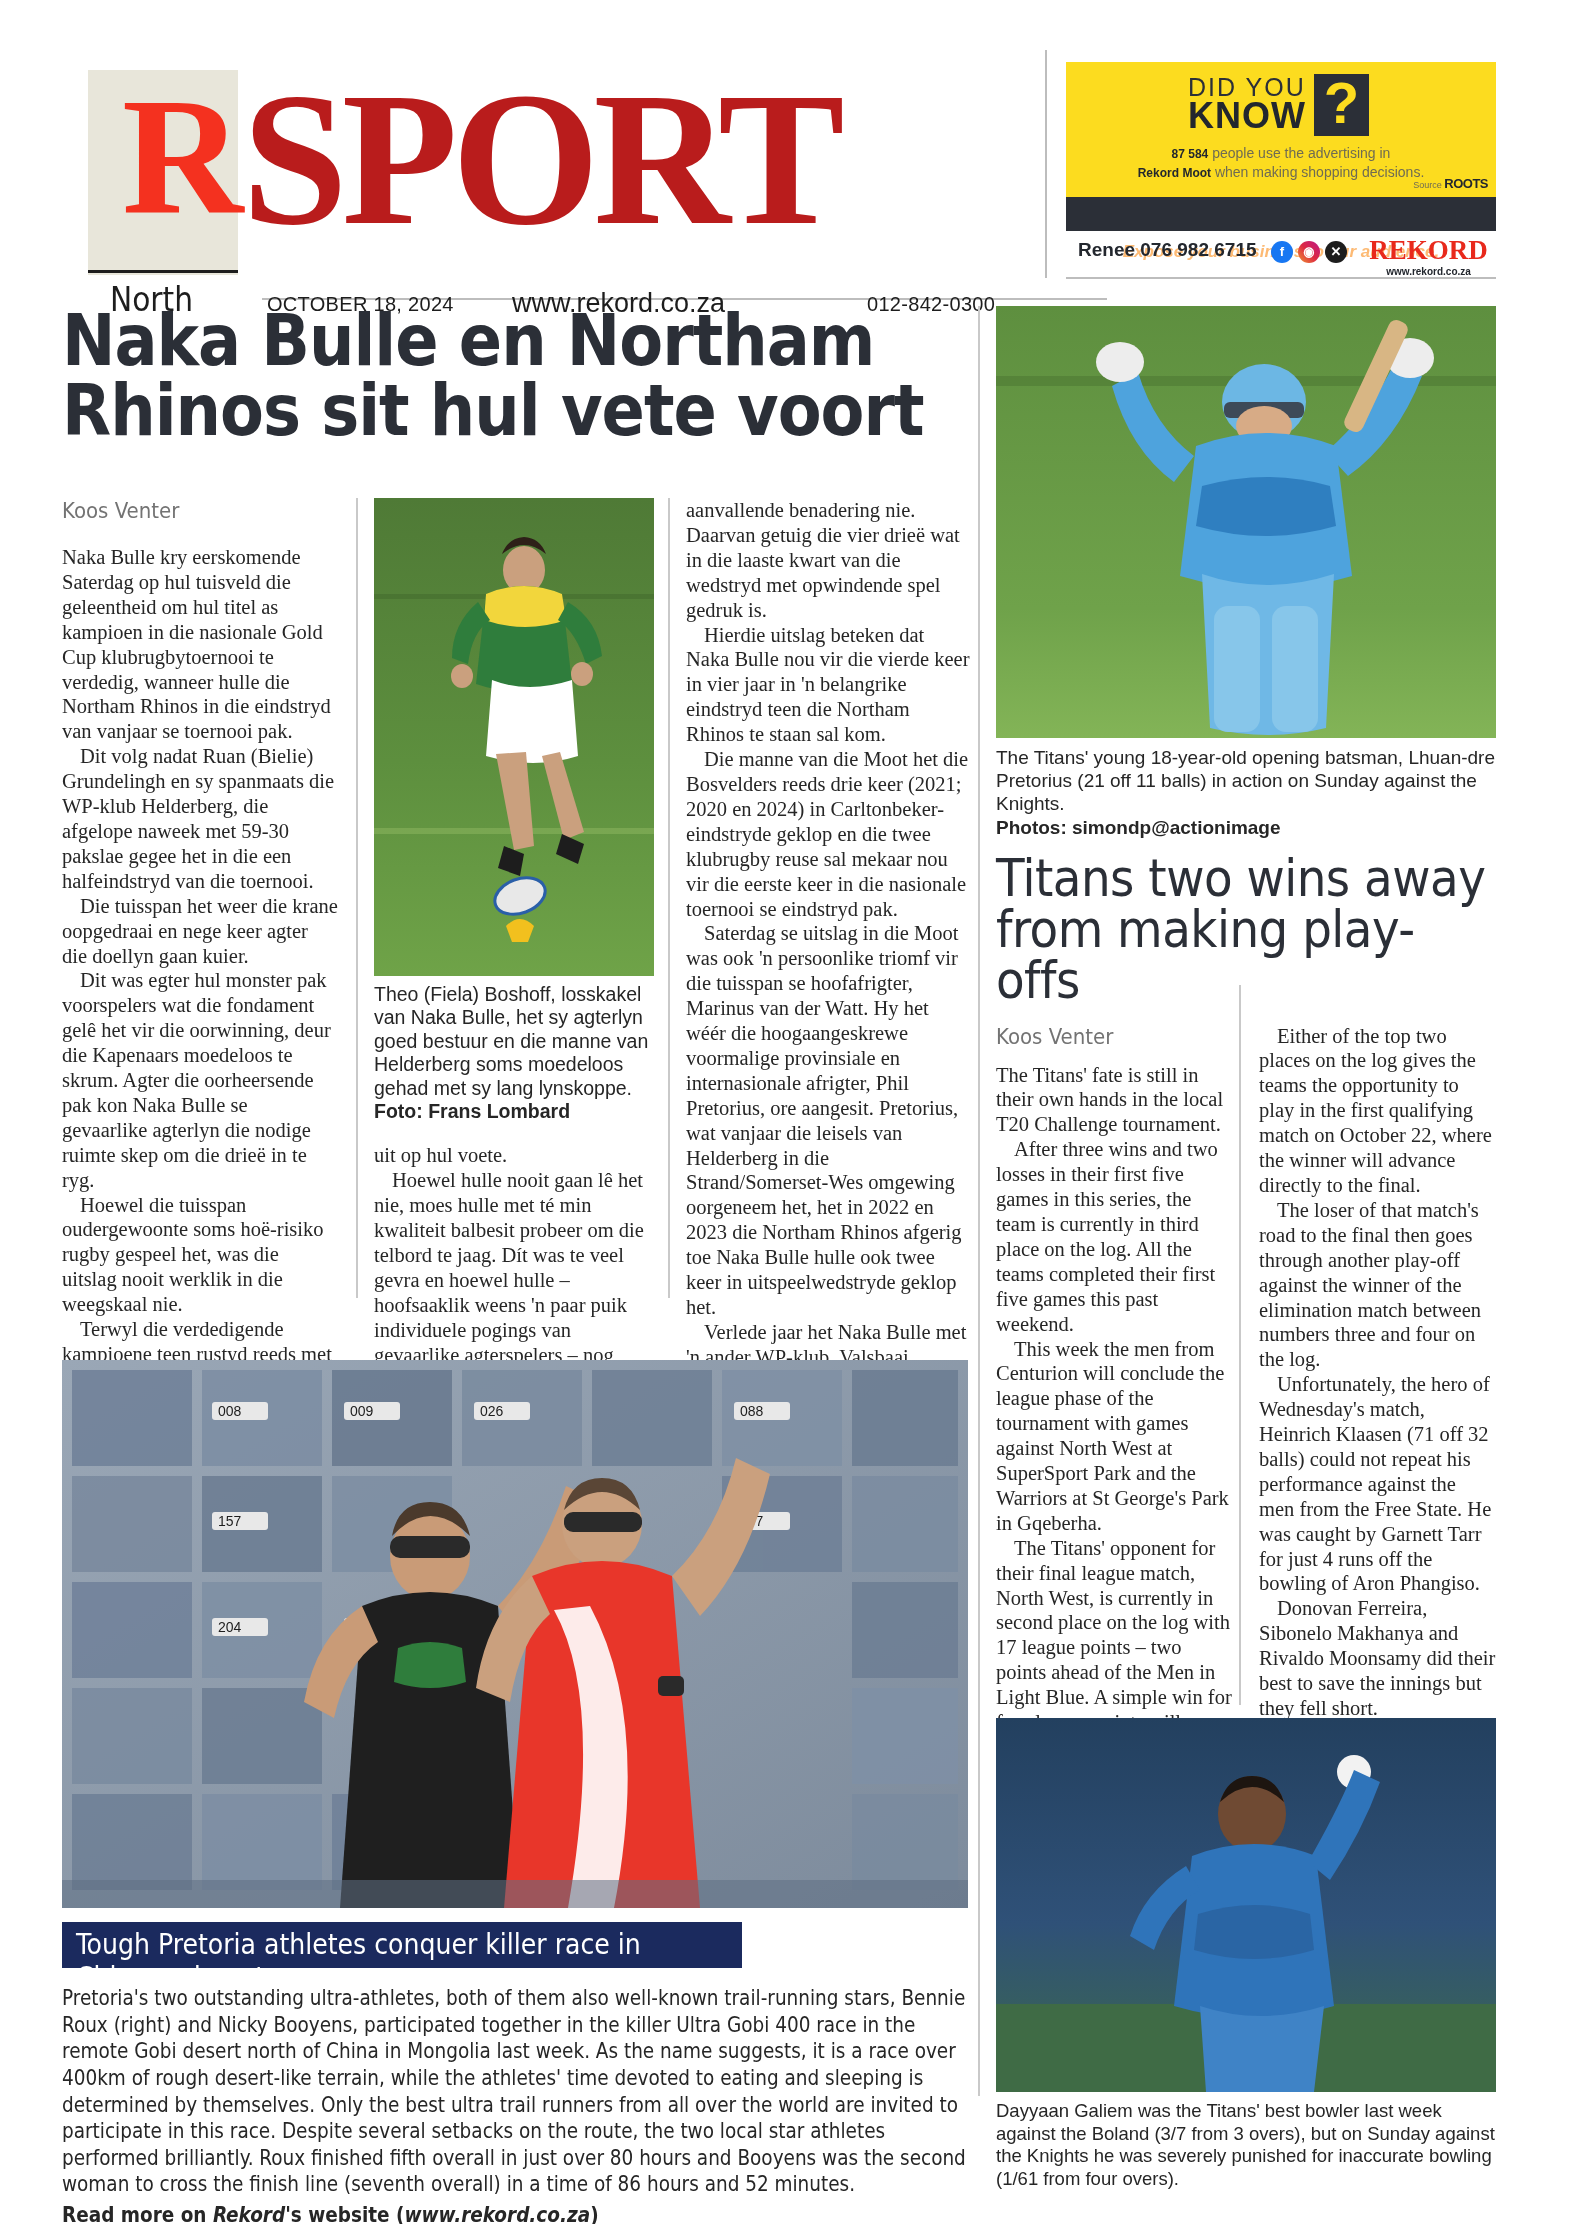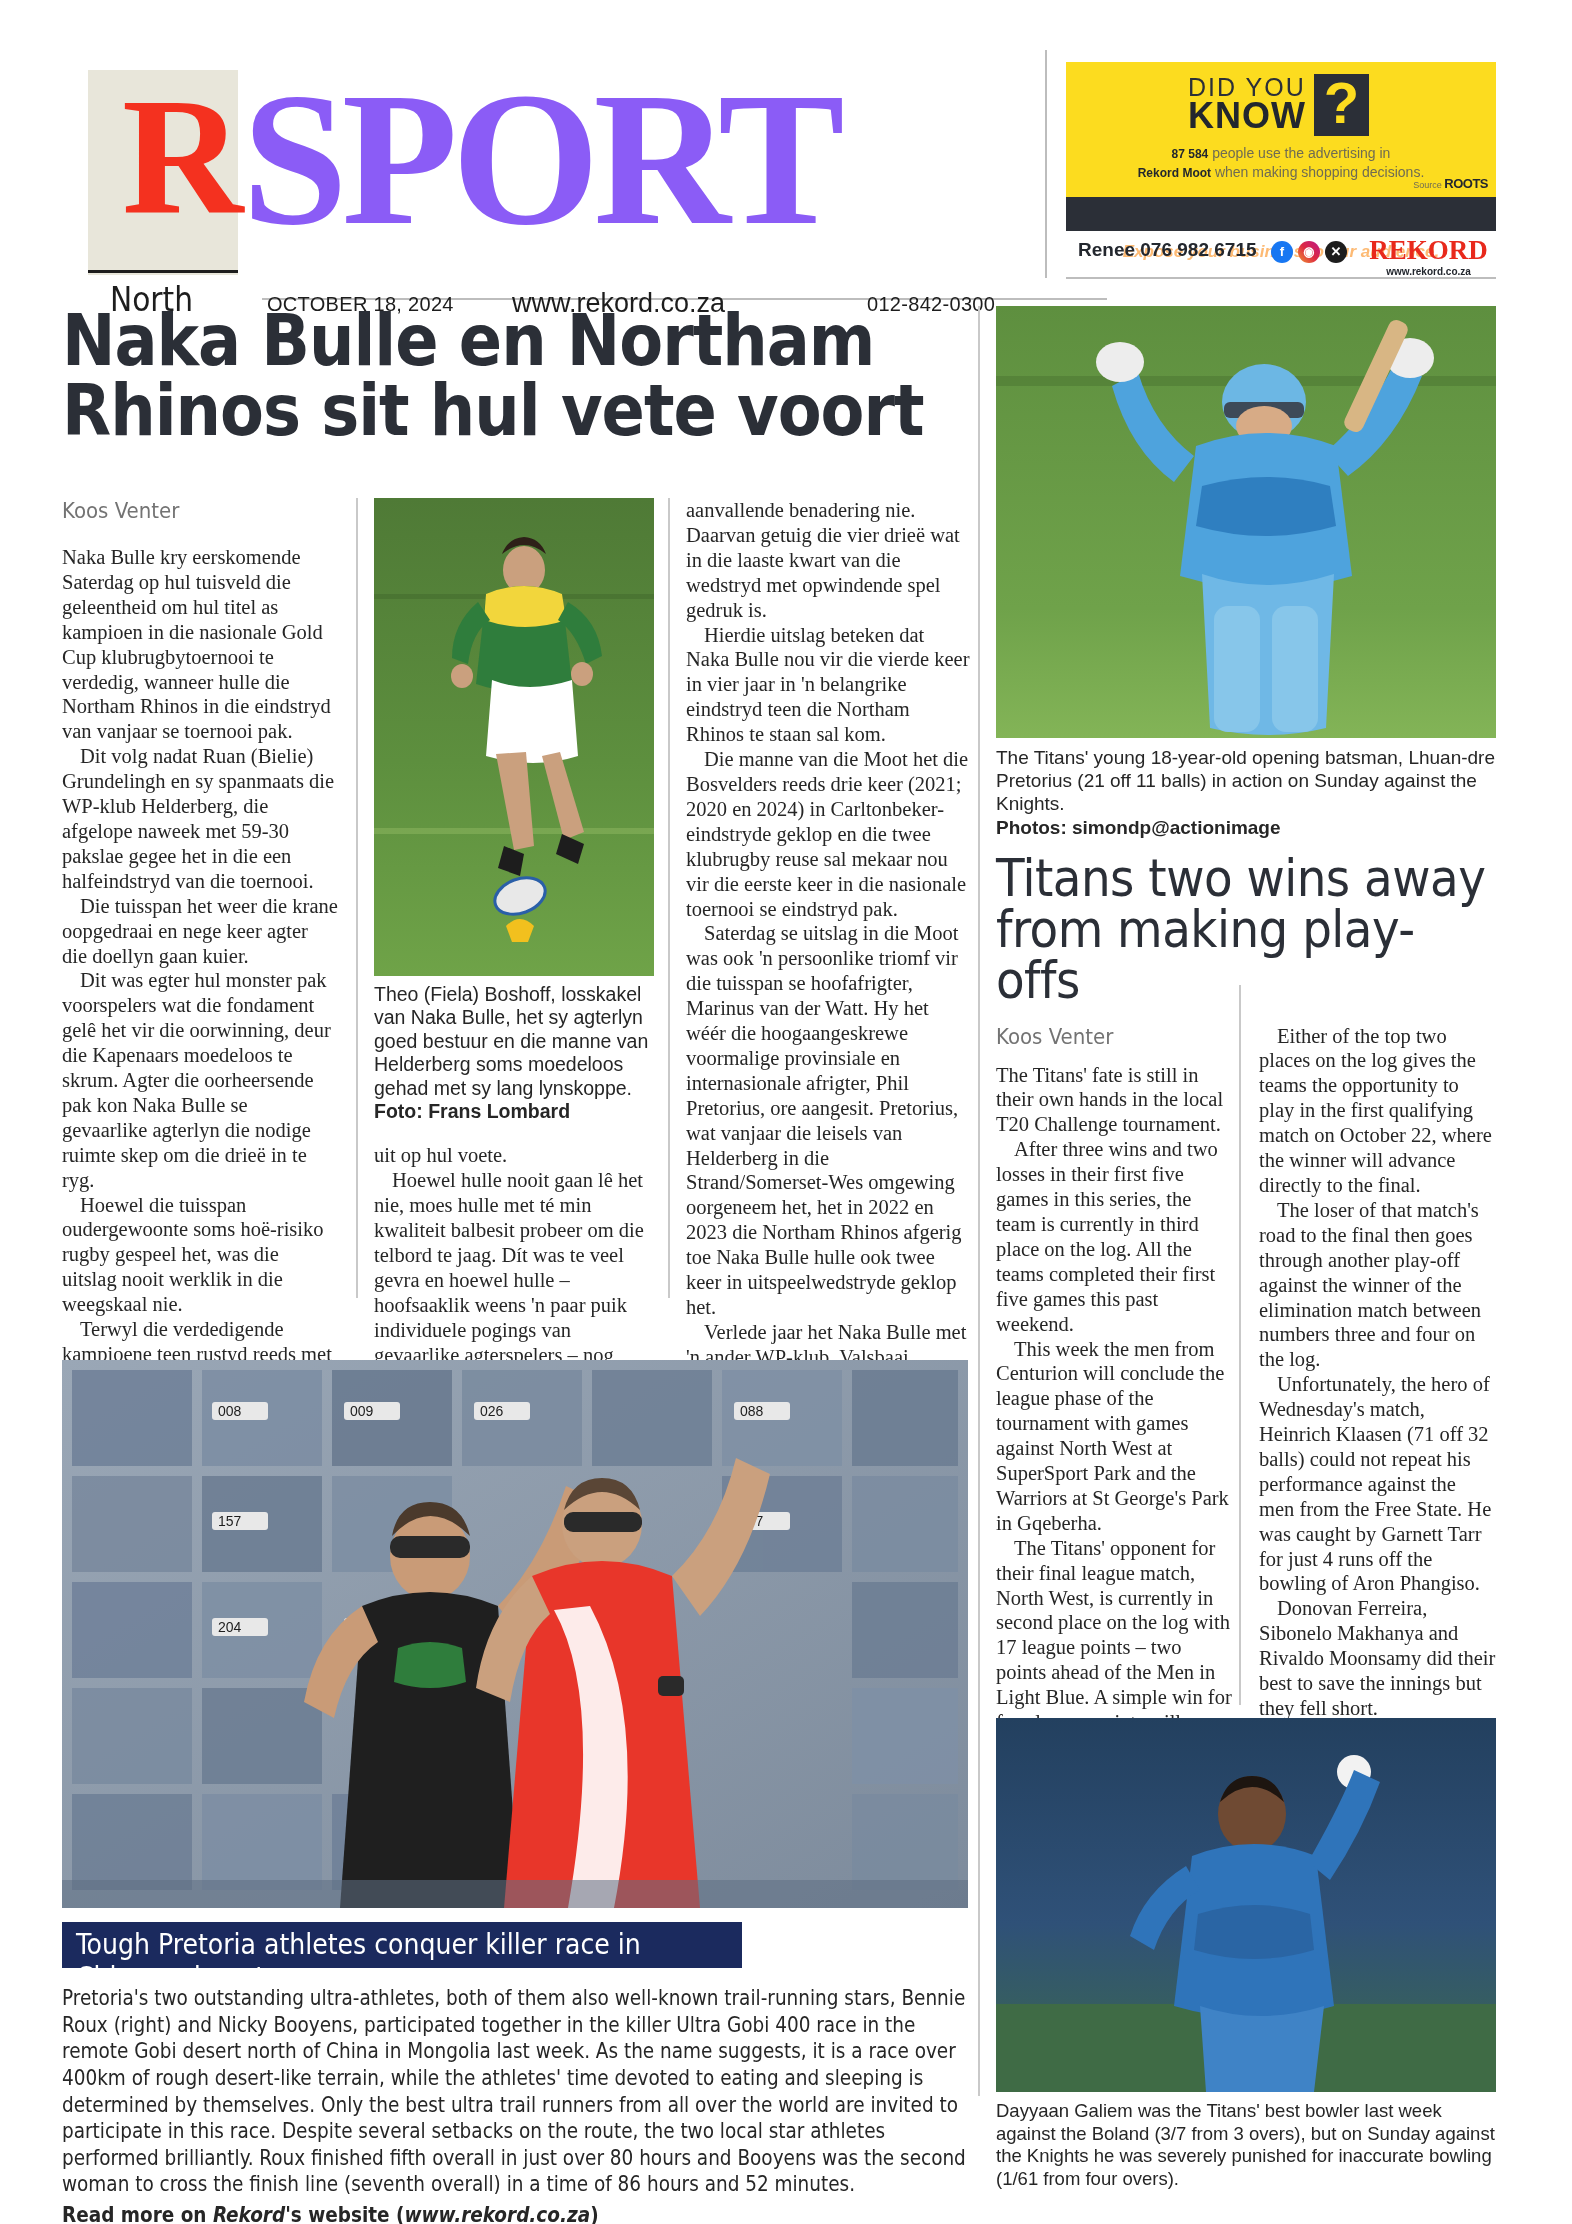--- a/index.html
+++ b/index.html
@@ -8,21 +8,21 @@
     width:1572px;height:2224px;background:#ffffff;position:relative;
     margin:0 auto;overflow:hidden;box-sizing:border-box;
   }
   
   .masthead{position:absolute;left:0;top:0;width:1572px;height:290px;}
   .mast-left{position:absolute;left:62px;top:48px;width:985px;height:230px;}
   .r-box{position:absolute;left:26px;top:22px;width:150px;height:205px;background:#e8e6da;}
   .r-letter{position:absolute;left:60px;top:24px;font-family:"Liberation Serif",serif;
     font-size:168px;line-height:1;color:#f4311f;font-weight:700;letter-spacing:-2px;}
   .sport-word{position:absolute;left:180px;top:16px;font-family:"Liberation Serif",serif;
-    font-size:190px;line-height:1;color:#8b5cf6;font-weight:700;letter-spacing:-6px;}
+    font-size:190px;line-height:1;color:#b91c1c;font-weight:700;letter-spacing:-6px;}
   .north{position:absolute;left:48px;top:232px;font-family:"DejaVu Sans Condensed","Liberation Sans",sans-serif;
     font-size:33px;color:#1d1d1d;letter-spacing:0px;}
   .mast-rule{position:absolute;left:26px;top:222px;width:150px;height:3px;background:#1d1d1d;}
   .mast-line{position:absolute;left:200px;top:250px;width:845px;height:2px;background:#bdbdbd;}
   .mast-meta{position:absolute;top:245px;font-family:"Liberation Sans",sans-serif;
     font-size:20px;color:#1d1d1d;white-space:nowrap;}
   .mast-date{left:205px;letter-spacing:0.3px;}
   .mast-url{left:450px;font-size:27px;font-weight:400;top:240px;}
   .mast-tel{left:805px;letter-spacing:0.3px;}
   .mast-vrule{position:absolute;left:1045px;top:50px;width:2px;height:228px;background:#bdbdbd;}

